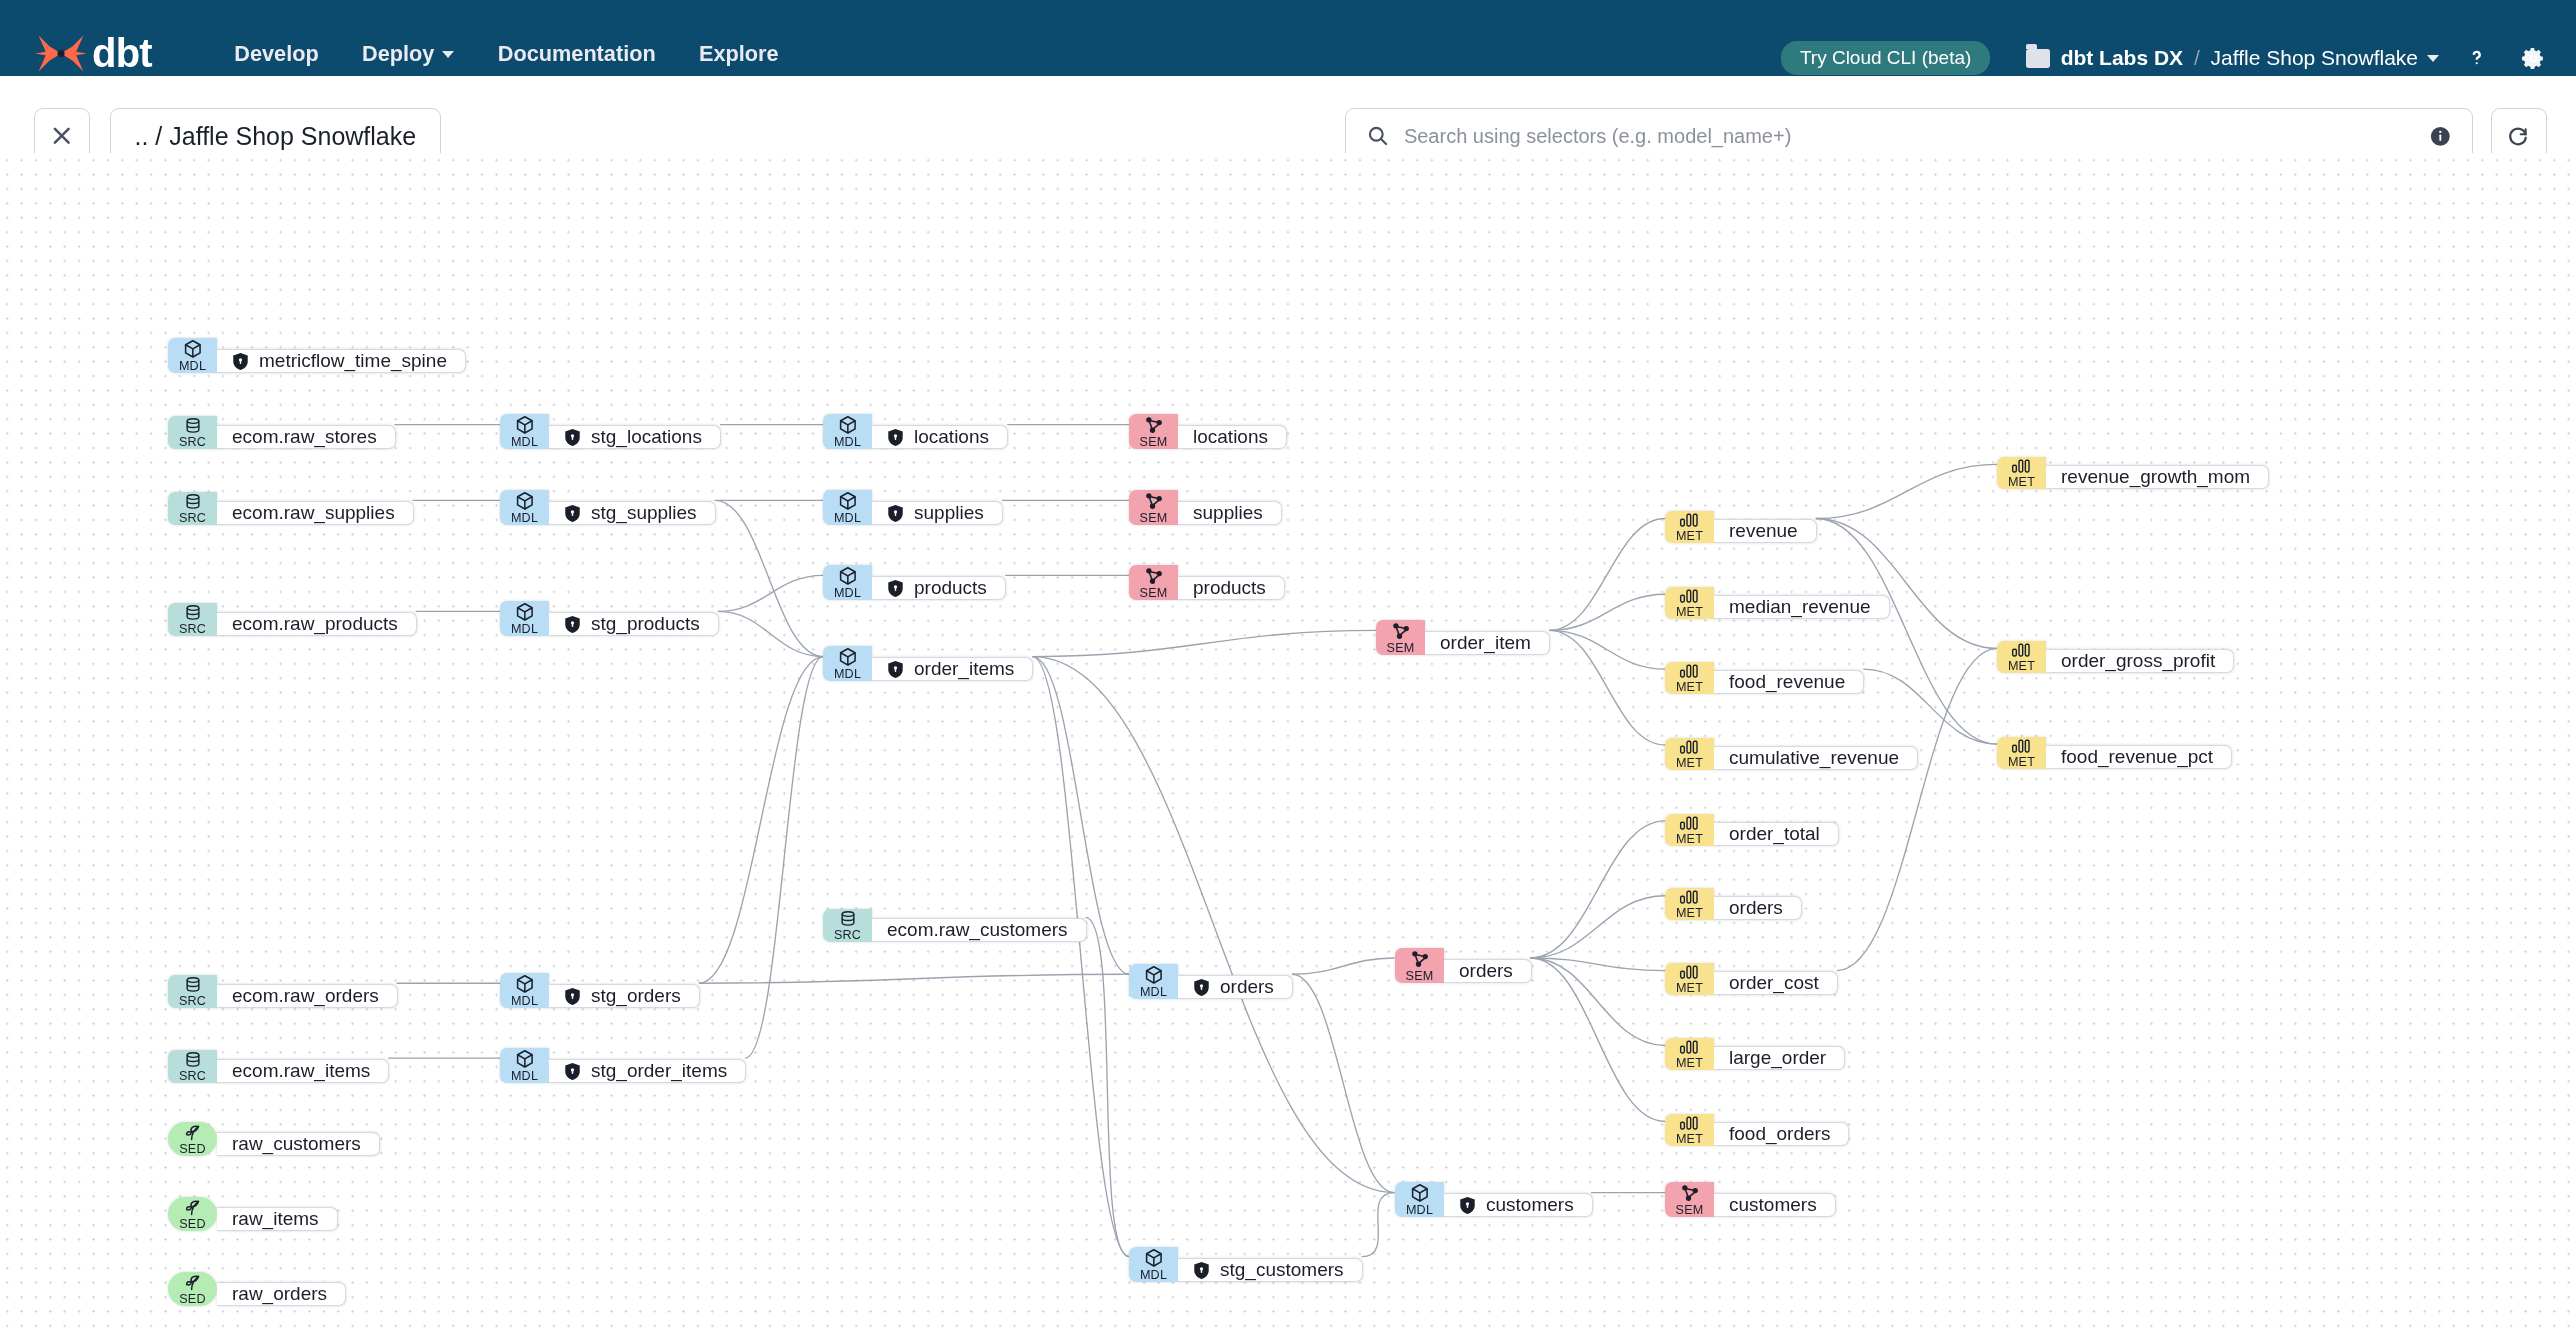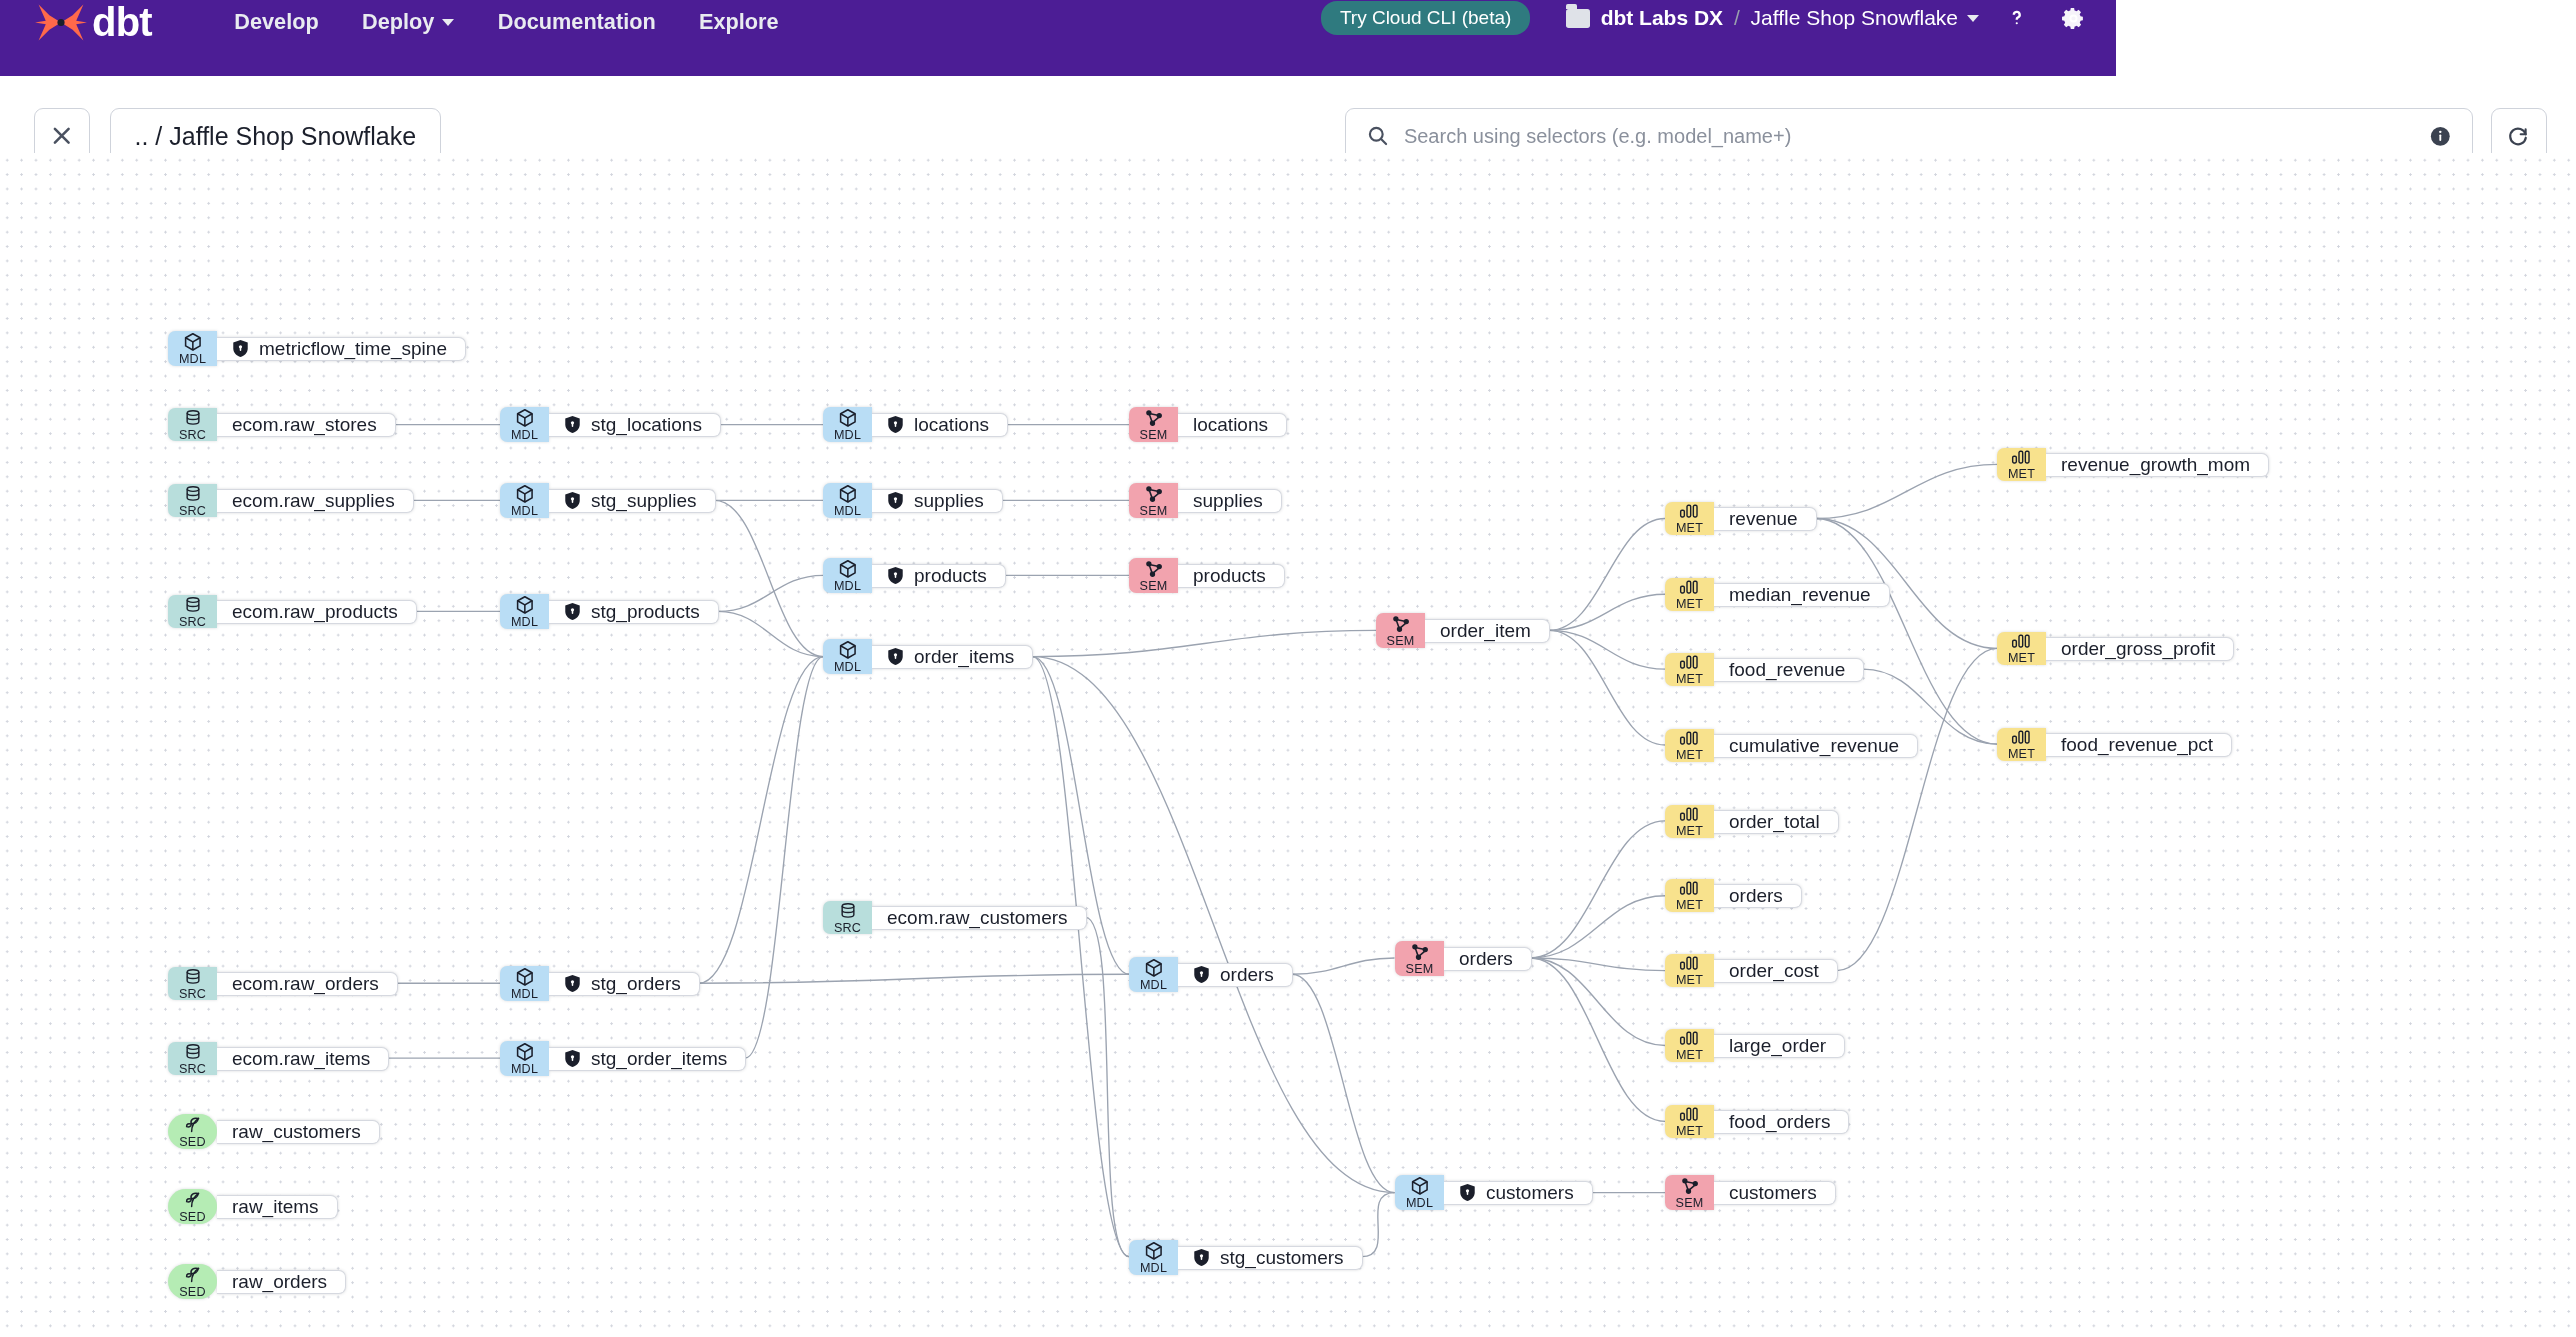--- a/index.html
+++ b/index.html
@@ -6,23 +6,23 @@
   html, body {
     width: 2576px; height: 1338px;
     font-family: "Liberation Sans", sans-serif;
     background: #ffffff;
     overflow: hidden;
   }
 
   
   #topnav {
     position: absolute; left: 0; top: 0;
-    width: 2116px; height: 76px;
-    background: #4c1d95;
-    display: flex; align-items: flex-start;
+    width: 2576px; height: 76px;
+    background: #0c4a6e;
+    display: flex; align-items: flex-end;
     color: #ffffff;
   }
   .logo-wrap { display: flex; align-items: center; margin-left: 32.5px; }
   .logo-mark { width: 56px; height: 43px; }
   .logo-word { font-size: 40px; font-weight: 700; letter-spacing: -0.9px; margin-left: 3.6px; color:#fff; }
   .nav-items { display: flex; align-items: center; margin-left: 61px; gap: 0px; }
   .nav-item {
     font-size: 21.7px; font-weight: 700; color: #e9ebf0;
     padding: 9px 21.7px; cursor: pointer; white-space: nowrap;
     display: flex; align-items: center; gap: 8.1px;
@@ -82,21 +82,21 @@
     position:absolute; left:0; top:153px; width:2576px; height:1184px;
     background-color:#ffffff;
     background-image: radial-gradient(#d2d5dd 1.2px, transparent 1.3px);
     background-size: 14.4px 14.4px;
     overflow: hidden;
   }
   #edges { position:absolute; left:0; top:0; width:2576px; height:1184px; }
 
   
   .node {
-    position:absolute; height:49px; display:flex; align-items:center;
+    position:absolute; height:49px; display:flex; align-items:flex-end;
     border-radius:7.2px; cursor:pointer;
     filter: drop-shadow(0 0.9px 1.8px rgba(20,25,40,0.16));
   }
   .node .chip {
     width:49px; flex:0 0 49px; border-radius:7.2px 0 0 7.2px;
     display:flex; flex-direction:column; align-items:center; justify-content:center;
     gap:0.9px;
   }
   .node .chip .tcode { font-size:12.6px; font-weight:400; color:#1b1f2b; line-height:1; letter-spacing:0.2px; }
   .node .chip svg { display:block; }

